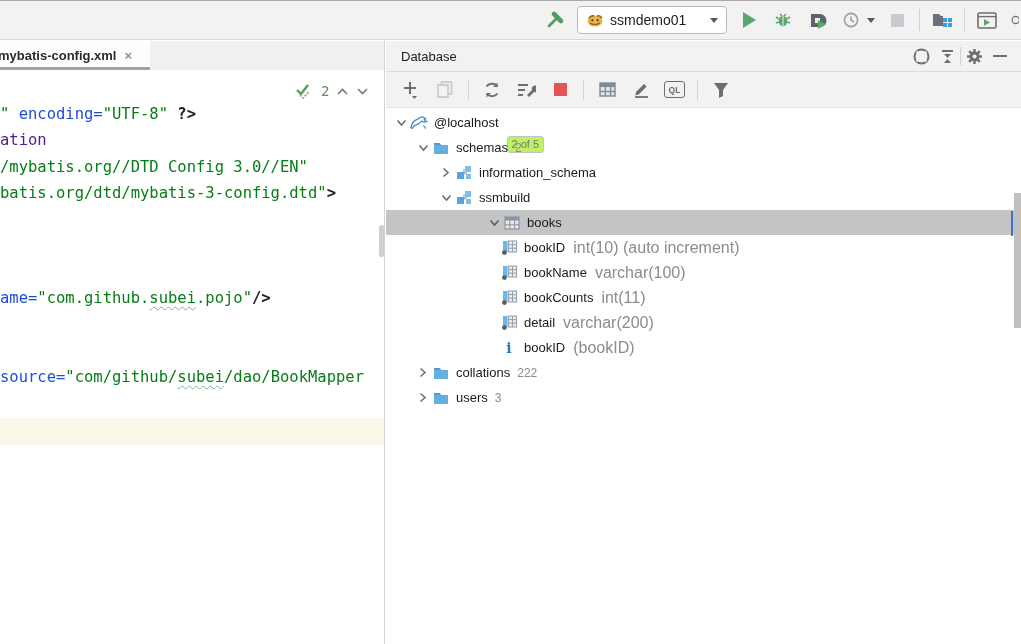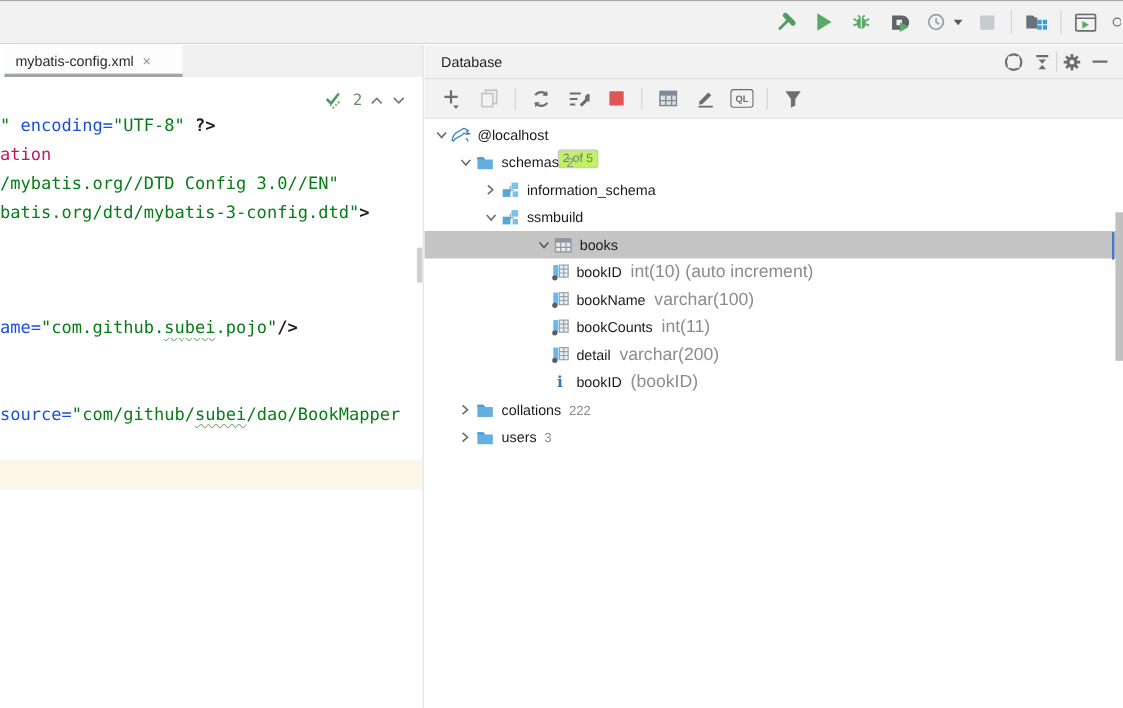--- a/index.html
+++ b/index.html
@@ -17,32 +17,32 @@
   #run-combo { height:28px; background:#fff; border:1px solid #b9b9b9; border-radius:4px;
     display:flex; align-items:center; gap:6px; padding:0 8px; min-width:150px; }
   #run-combo .lbl { font-size:14px; color:#1d1d1d; }
   .caret-down { width:0; height:0; border-left:4px solid transparent; border-right:4px solid transparent; border-top:5px solid #5a5a5a; }
   .play-tri { width:0; height:0; border-top:8px solid transparent; border-bottom:8px solid transparent; border-left:13px solid #59a869; }
   .stop-sq { width:13px; height:13px; background:#c7cbd0; border-radius:1px; }
 
   
   #editor { left:0; top:41px; width:385px; height:603px; background:#fff; overflow:hidden;
     border-right:1px solid #d4d4d4; }
-  #tabbar { position:absolute; left:16px; top:0; width:385px; height:29px; background:#f0f0f0; }
+  #tabbar { position:absolute; left:0; top:0; width:385px; height:29px; background:#f0f0f0;font-weight:bold; }
   #tab-active { position:absolute; left:-12px; top:0; width:162px; height:29px; background:#fdfdfd;
     display:flex; align-items:center; gap:8px; padding-left:10px; }
   #tab-active .t { font-size:13px; color:#2b2b2b; white-space:nowrap; }
   #tab-active .x { color:#8f8f8f; font-size:13px; }
   #tab-underline { position:absolute; left:-12px; top:26px; width:162px; height:3px; background:#a0a4a8; }
   #code { position:absolute; left:0; top:29px; width:385px; height:574px; background:#fff;
     font-family:"DejaVu Sans Mono", monospace; font-size:15.5px; white-space:pre; }
   .cl { position:absolute; left:0; height:26px; line-height:26px; white-space:pre; }
   .c-attr { color:#1d4ed8; }
   .c-str { color:#067d17; }
-  .c-kw  { color:#be185d; }
+  .c-kw  { color:#4c1d95; }
   .c-dark{ color:#1c1c1c; font-weight:bold; }
   .typo { text-decoration:underline wavy #86b386 1px; text-underline-offset:3px; }
   #caret-line { position:absolute; left:0; top:348px; width:385px; height:27px; background:#faf6e8; }
   #inspections { position:absolute; left:295px; top:10px; height:22px; display:flex; align-items:center; gap:7px; }
   #inspections .num { color:#5f8f5f; font-size:14px; }
   #ed-scroll-thumb { position:absolute; left:379px; top:155px; width:5px; height:32px; background:#cfcfcf; border-radius:2px; }
 
   
   #db { left:386px; top:41px; width:635px; height:603px; background:#fff; }
   #db-header { position:absolute; left:0; top:0; width:635px; height:31px; background:#f2f2f2;
@@ -78,20 +78,33 @@
 
   <div id="top-toolbar" class="abs">
     <span class="tb-icon">
       <svg width="20" height="20" viewBox="0 0 20 20">
           <g stroke="#4d9e5f" stroke-width="2.6" stroke-linecap="round">
             <path d="M4 16 L12 8"></path>
             <path d="M9 4 L16 11" stroke-width="4.6"></path>
           </g>
         </svg>
     </span>
+    <div id="run-combo">
+      <span class="tb-icon" style="width:18px;height:18px">
+        <svg width="17" height="15" viewBox="0 0 17 15">
+            <ellipse cx="8" cy="8" rx="7.5" ry="5.5" fill="#e8b24a"></ellipse>
+            <path d="M2 5 Q4 2 7 3 M10 3 Q13 2 15 5" stroke="#8a5a20" stroke-width="1.4" fill="none"></path>
+            <circle cx="5.4" cy="7.2" r="1" fill="#3c2c12"></circle>
+            <circle cx="10.6" cy="7.2" r="1" fill="#3c2c12"></circle>
+            <path d="M3 10 q5 3 10 0" stroke="#8a5a20" stroke-width="1.2" fill="none"></path>
+          </svg>
+      </span>
+      <span class="lbl">ssmdemo01</span>
+      <span class="caret-down" style="margin-left:auto"></span>
+    </div>
     <span class="tb-icon">
         <span class="play-tri"></span>
       </span>
     <span class="tb-icon">
       <svg width="18" height="18" viewBox="0 0 18 18">
           <g stroke="#59a869" stroke-width="1.6">
             <line x1="2" y1="6" x2="5" y2="8"></line>
             <line x1="2" y1="12" x2="5" y2="11"></line>
             <line x1="16" y1="6" x2="13" y2="8"></line>
             <line x1="16" y1="12" x2="13" y2="11"></line>

